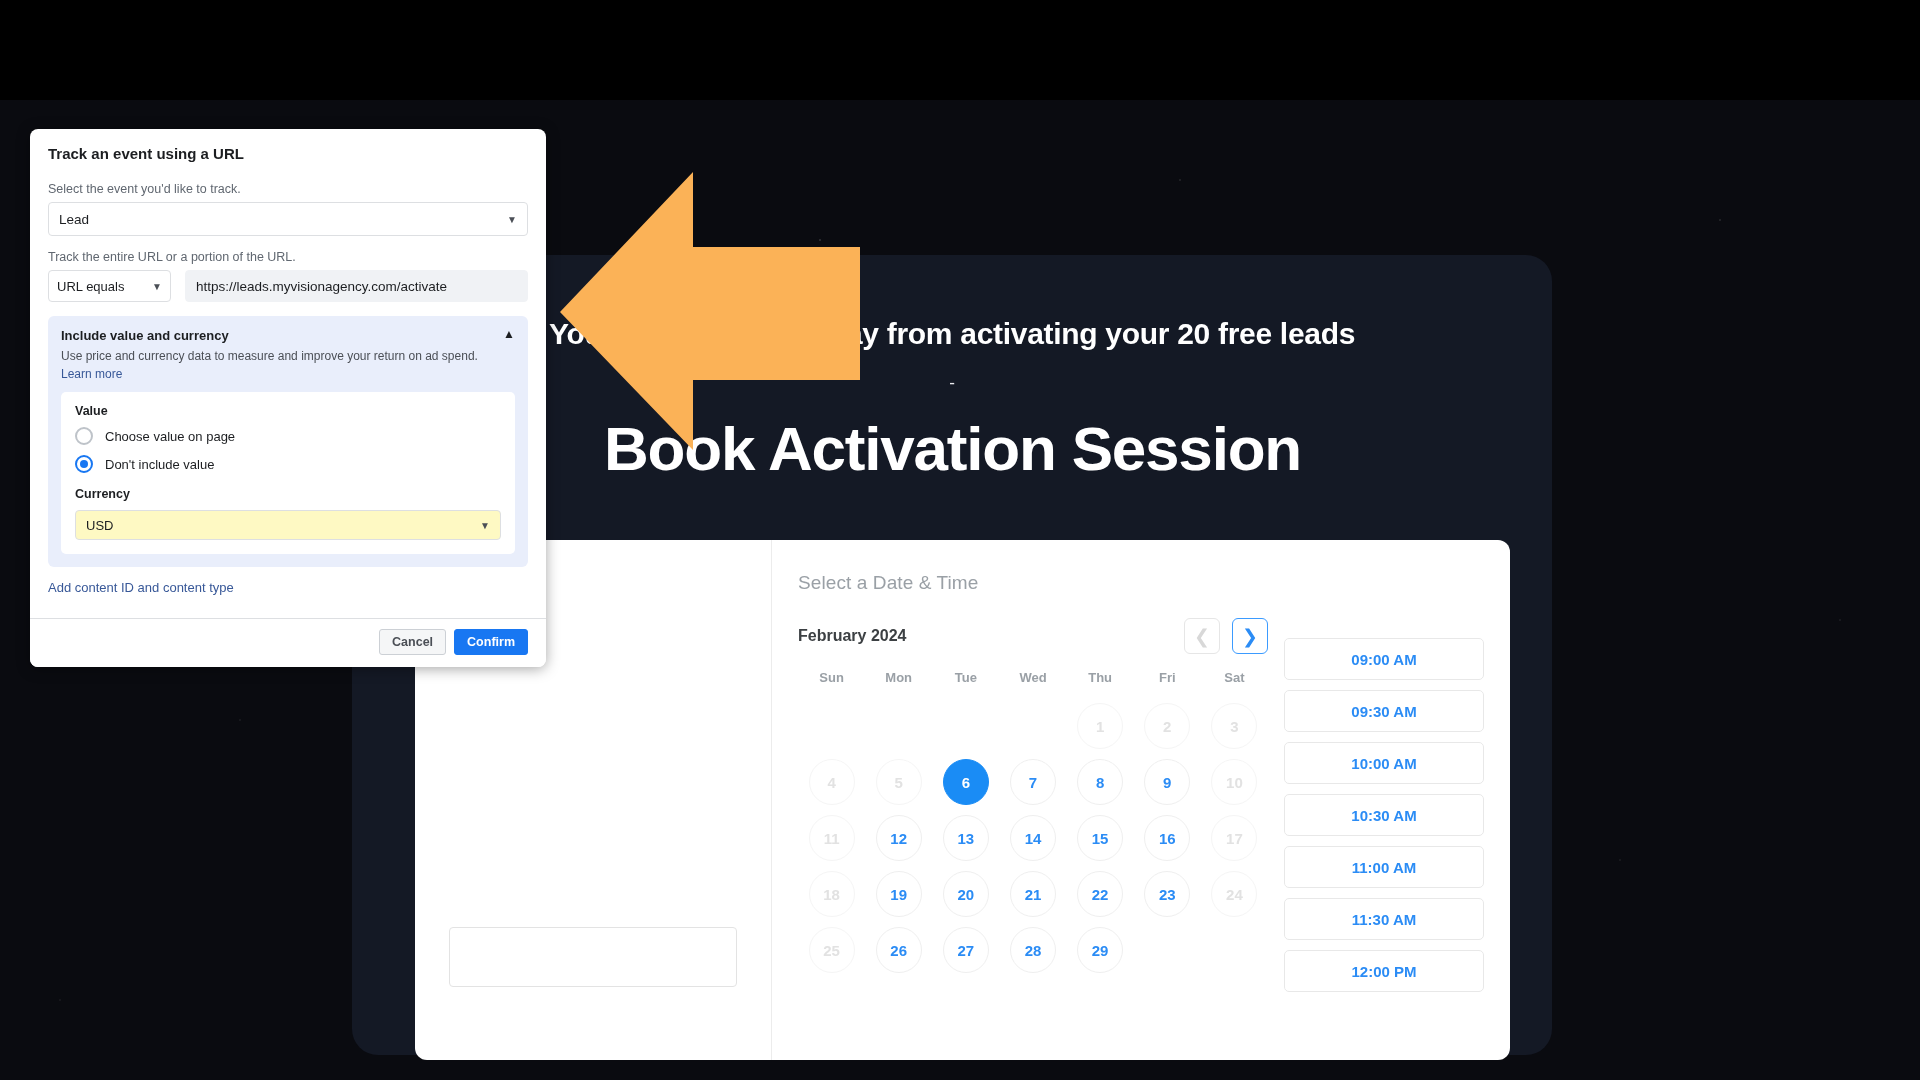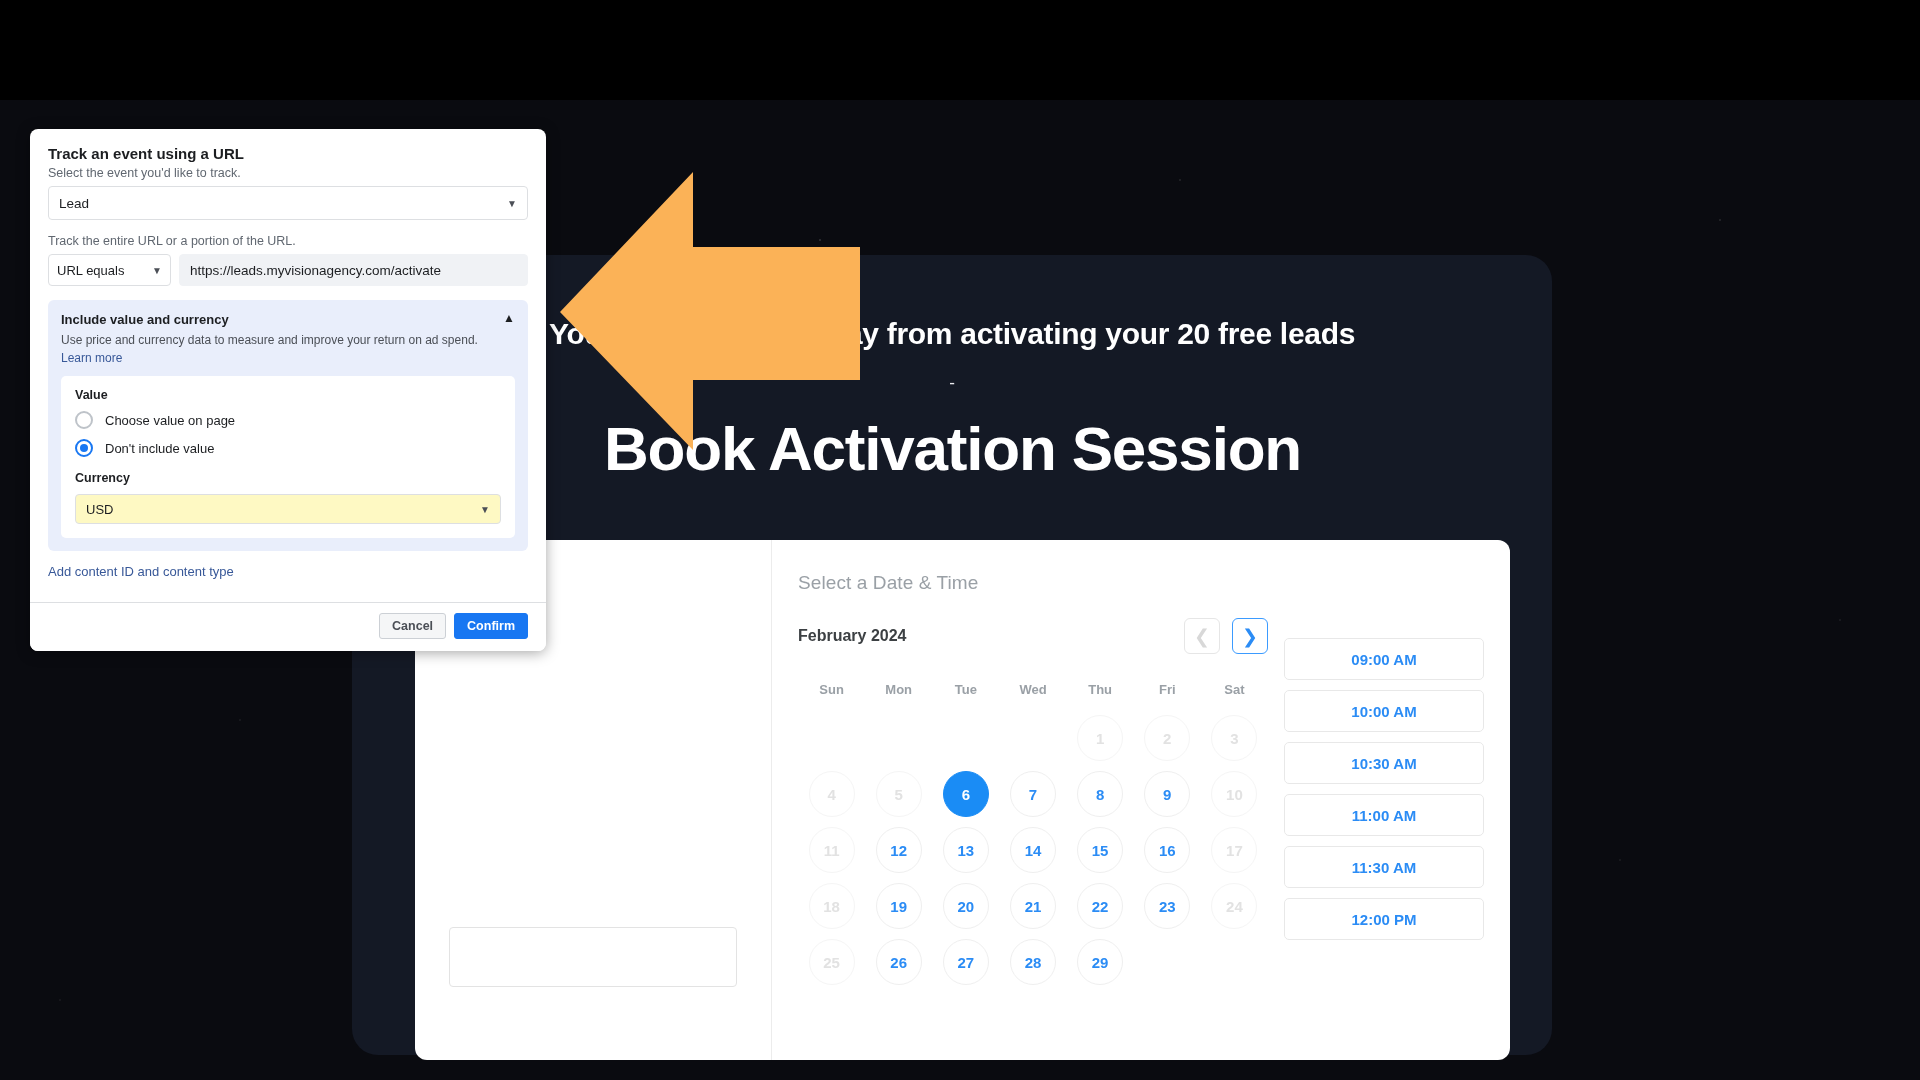--- a/index.html
+++ b/index.html
@@ -78,21 +78,21 @@
   .booking-left-box {
     margin-top: 300px; height: 60px; border: 1px solid #e3e3e3; border-radius: 4px;
   }
   .booking-right { flex: 1; position: relative; padding: 32px 26px 0 26px; display: flex; }
 
   .cal-col { width: 470px; }
   .cal-heading {
     font-size: 19px; color: #9aa0a6; font-weight: 400; letter-spacing: .1px;
     margin-bottom: 24px;
   }
-  .cal-navrow { display: flex; align-items: center; height: 36px; margin-bottom: 28px; gap: 32px; }
+  .cal-navrow { display: flex; align-items: center; height: 36px; margin-bottom: 16px; gap: 32px; }
   .cal-month { font-size: 16px; font-weight: 700; color: #3c4043; }
   .cal-navbtns { margin-left: auto; display: flex; gap: 12px; align-items: center; }
   .nav-btn {
     width: 36px; height: 36px; border-radius: 6px; border: 1px solid #e6e6e6;
     display: flex; align-items: center; justify-content: center;
     background: #fff; color: #d8d8d8; font-size: 19px; line-height: 1;
   }
   .nav-btn.active { border-color: #3b9bff; color: #2b8cf5; }
 
   .dow-row { display: grid; grid-template-columns: repeat(7, 1fr); margin-bottom: 18px; }
@@ -127,29 +127,29 @@
 
   
   .fb-dialog {
     position: absolute; left: 30px; top: 129px; width: 516px;
     background: #ffffff; border-radius: 8px;
     box-shadow: 0 2px 14px rgba(0,0,0,.35);
     font-family: "Liberation Sans", sans-serif;
     overflow: hidden;
   }
   .fb-body { padding: 16px 18px 10px 18px; }
-  .fb-title { font-size: 15px; font-weight: 700; color: #1c1e21; margin-bottom: 4px; }
+  .fb-title { font-size: 15px; font-weight: 700; color: #1c1e21; margin-bottom: 20px; }
   .fb-label { font-size: 12.5px; color: #606770; margin-bottom: 6px; }
   .fb-select {
     height: 34px; border: 1px solid #dddfe2; border-radius: 4px; background: #fff;
     display: flex; align-items: center; padding: 0 10px;
     font-size: 13.5px; color: #1c1e21; margin-bottom: 14px;
   }
   .fb-select .caret { margin-left: auto; color: #4b4f56; font-size: 10px; }
-  .fb-urlrow { display: flex; gap: 8px; margin-bottom: 14px; }
+  .fb-urlrow { display: flex; gap: 14px; margin-bottom: 14px; }
   .fb-urlselect {
     width: 123px; height: 32px; border: 1px solid #dddfe2; border-radius: 4px; background: #fff;
     display: flex; align-items: center; padding: 0 8px; font-size: 13px; color: #1c1e21;
   }
   .fb-urlselect .caret { margin-left: auto; color: #4b4f56; font-size: 10px; }
   .fb-urlinput {
     flex: 1; height: 32px; background: #f0f2f5; border: 1px solid #f0f2f5; border-radius: 4px;
     display: flex; align-items: center; padding: 0 10px; font-size: 13.5px; color: #1c1e21;
   }
 
@@ -345,20 +345,21 @@
               <div class="day empty"></div>
             </div>
             <div class="day-cell">
               <div class="day empty"></div>
             </div>
           </div>
       </div>
       <div class="slots-col" id="slots-col">
 
       <div class="slot">09:00 AM</div>
+          <div class="slot">09:30 AM</div>
           <div class="slot">10:00 AM</div>
           <div class="slot">10:30 AM</div>
           <div class="slot">11:00 AM</div>
           <div class="slot">11:30 AM</div>
           <div class="slot">12:00 PM</div>
         </div>
     </div>
   </div>
 
   <div class="big-arrow">

